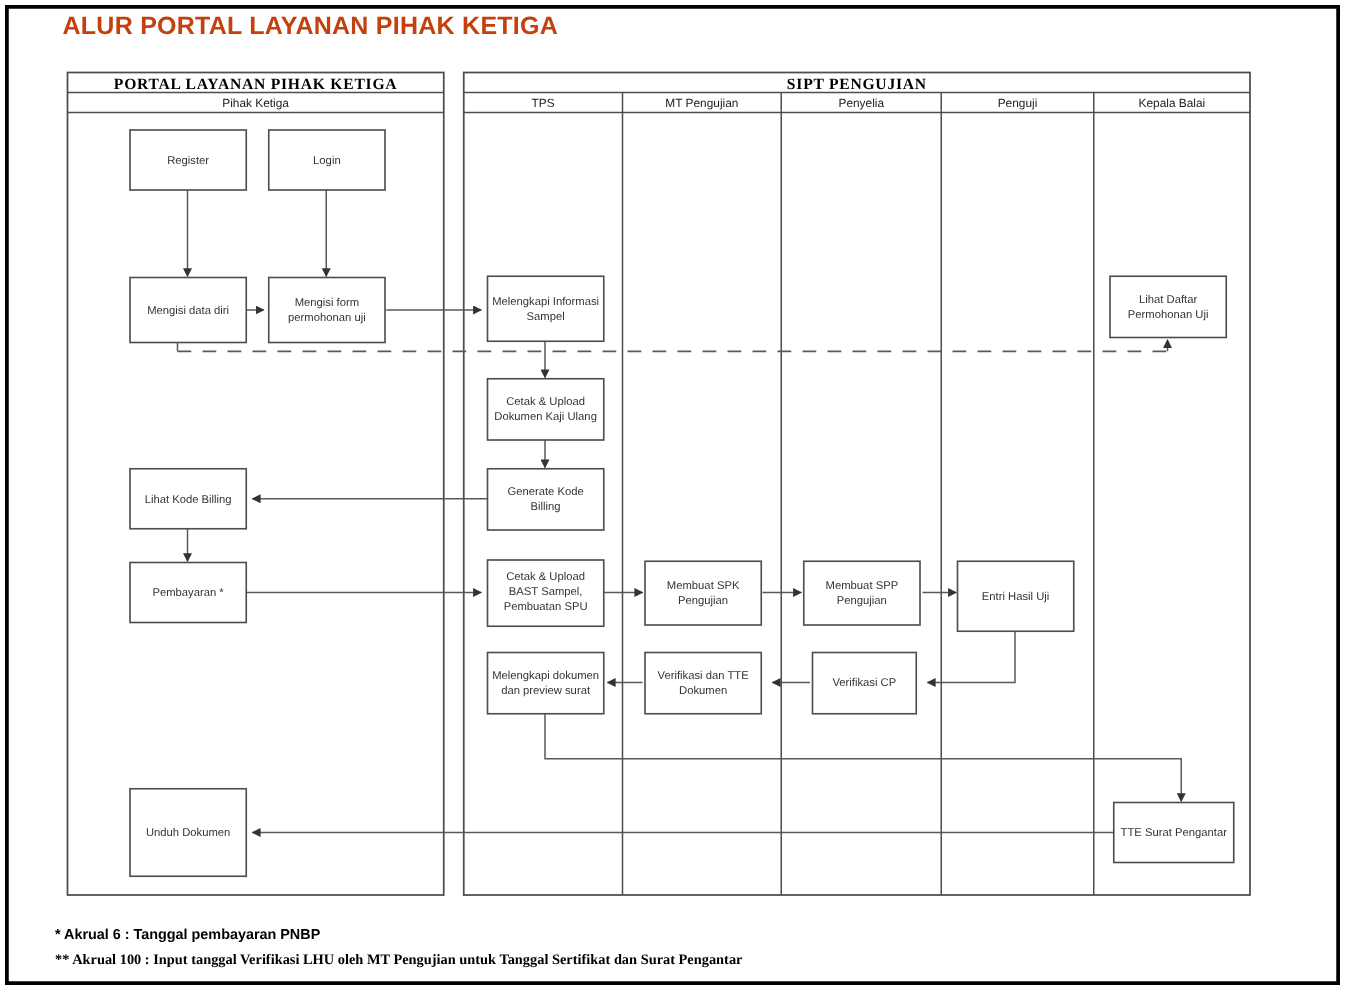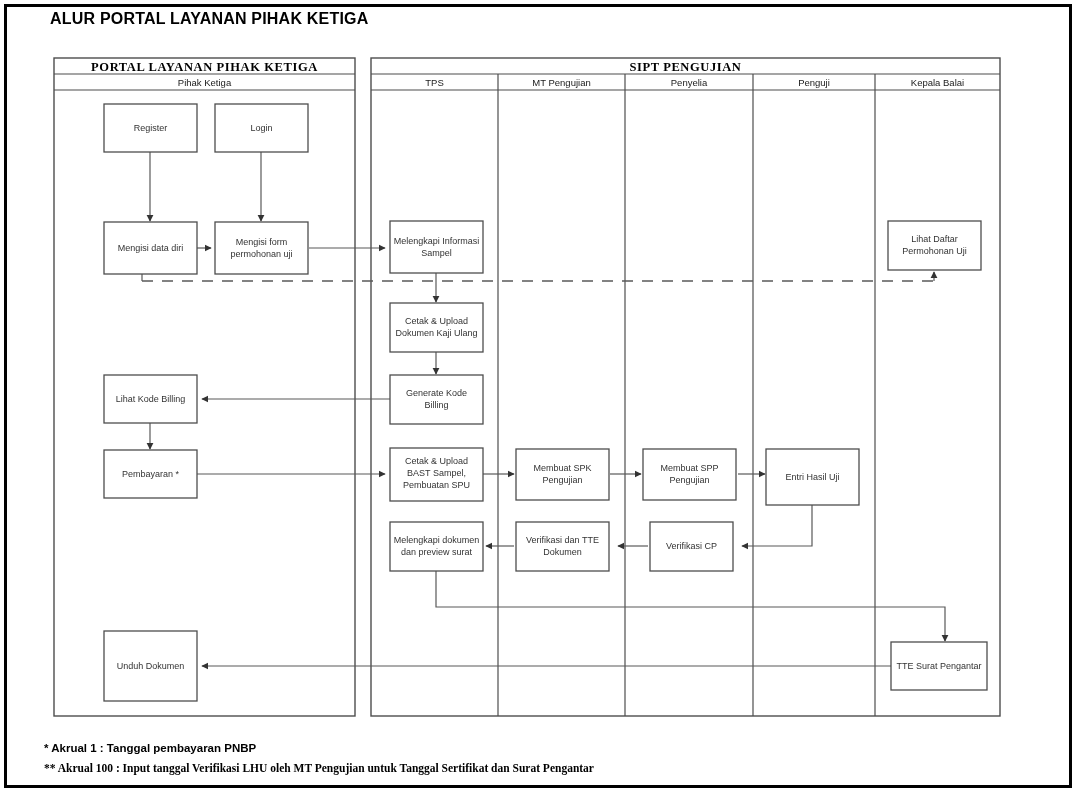--- a/index.html
+++ b/index.html
@@ -20,24 +20,24 @@
     top: 4px;
     width: 1068px;
     height: 784px;
     border: 3px solid #000000;
     box-sizing: border-box;
   }
   #page-title {
     position: absolute;
     left: 50px;
     top: 10px;
-    font-size: 16px;
+    font-size: 20px;
     font-weight: bold;
     letter-spacing: 0.2px;
-    color: #000000;
+    color: #c2410c;
     white-space: nowrap;
   }
   #flow-svg {
     position: absolute;
     left: 0;
     top: 0;
   }
   .note-line {
     position: absolute;
     font-size: 11.5px;
@@ -243,14 +243,14 @@
     <rect class="node-box" x="888" y="221" width="93" height="49"></rect>
     <text class="node-text node-ml" x="934.5" y="242"><tspan x="934.5" dy="0">Lihat Daftar</tspan><tspan x="934.5" dy="12">Permohonan Uji</tspan></text>
   </g>
 
   <g>
     <rect class="node-box" x="891" y="642" width="96" height="48"></rect>
     <text class="node-text" x="939" y="669">TTE Surat Pengantar</text>
   </g>
 </svg>
 
-<div class="note-line" id="note-1">*  Akrual 1 : Tanggal pembayaran PNBP</div>
+<div class="note-line" id="note-1">*  Akrual 6 : Tanggal pembayaran PNBP</div>
 <div class="note-line" id="note-2">** Akrual 100 : Input tanggal Verifikasi LHU oleh MT Pengujian untuk Tanggal Sertifikat dan Surat Pengantar</div>
 
 </body></html>

